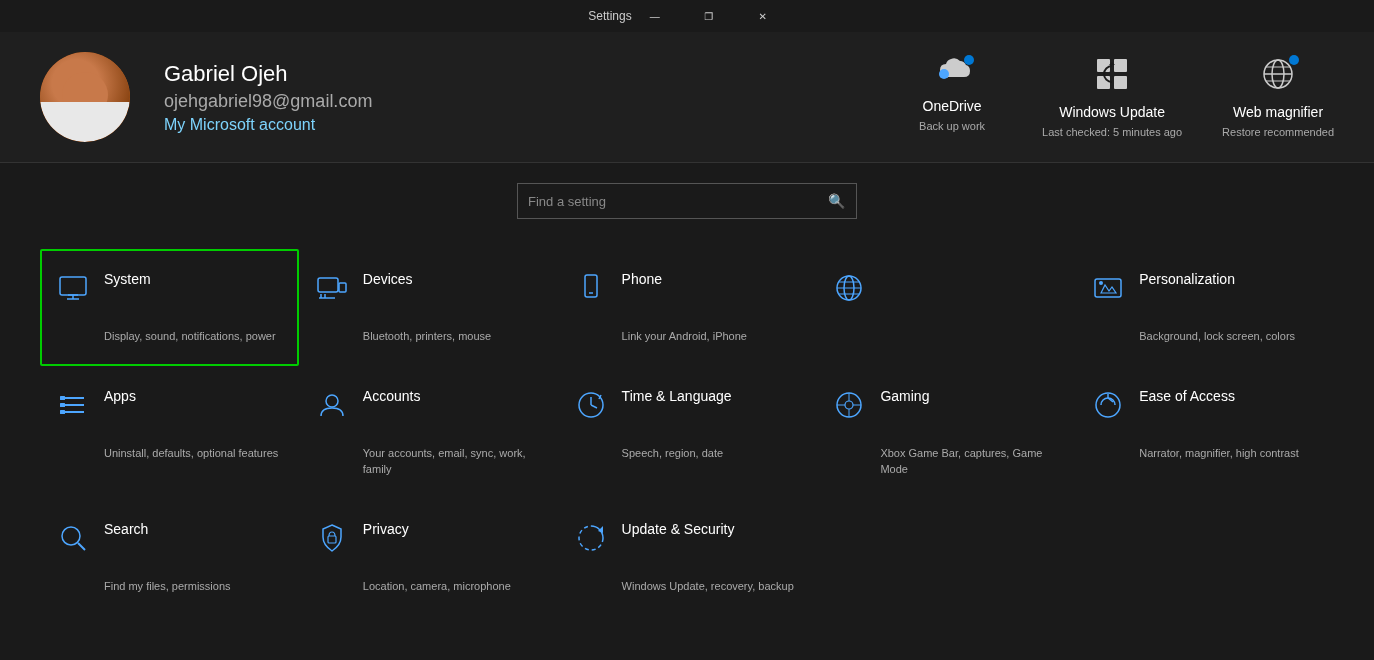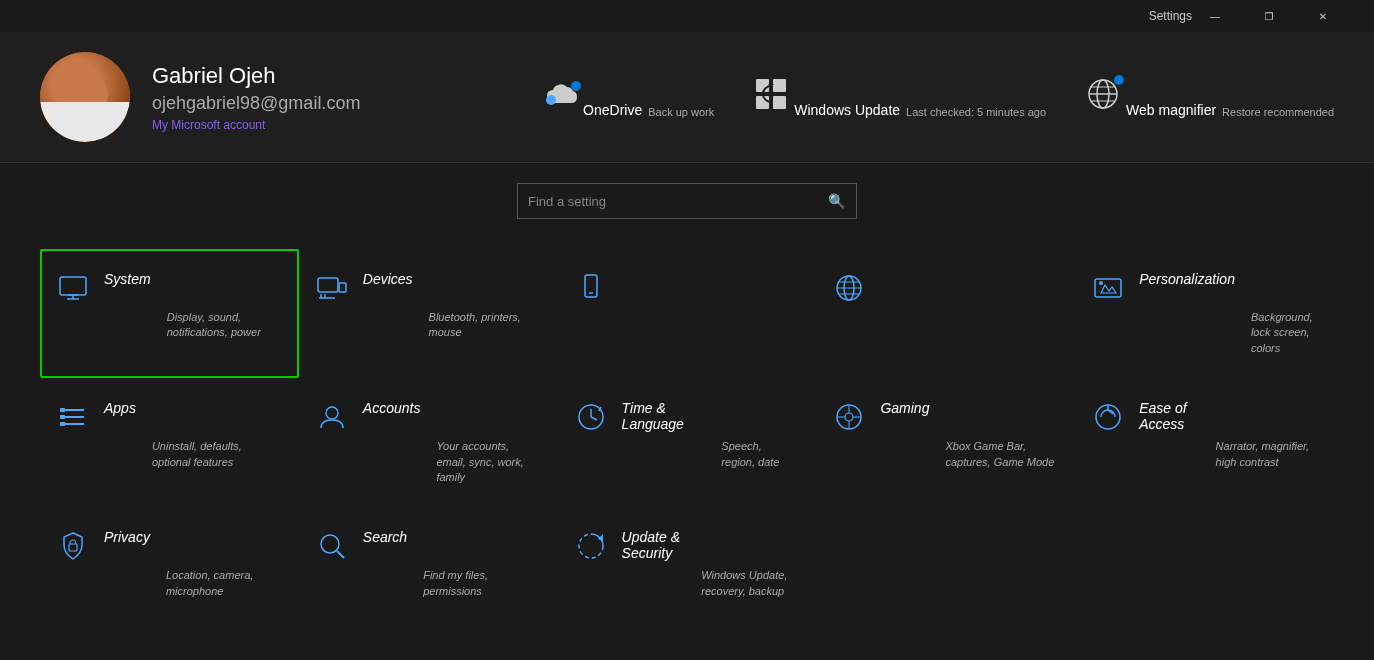--- a/index.html
+++ b/index.html
@@ -12,21 +12,21 @@
       overflow: hidden;
     }
 
     
     .title-bar {
       background: #1a1a1a;
       height: 32px;
       display: flex;
       align-items: center;
       padding: 0 28px;
-      justify-content: flex-end;
+      justify-content: center;
     }
     .title-bar-title {
       font-size: 12px;
       color: #ccc;
     }
     .title-bar-controls {
       display: flex;
       gap: 8px;
     }
     .title-bar-btn {
@@ -47,21 +47,21 @@
       background: #1f1f1f;
       padding: 20px 40px;
       display: flex;
       align-items: center;
       gap: 60px;
       border-bottom: 1px solid #333;
     }
     .profile-section {
       display: flex;
       align-items: center;
-      gap: 22px;
+      gap: 34px;
     }
     .avatar {
       width: 90px;
       height: 90px;
       border-radius: 50%;
       overflow: hidden;
       background: linear-gradient(135deg, #8B4513, #D2691E);
       display: flex;
       align-items: center;
       justify-content: center;
@@ -93,31 +93,31 @@
       left: 0;
       right: 0;
       height: 40px;
       background: #e8e8e8;
       border-radius: 0 0 50% 50%;
     }
 
     .profile-info { display: flex; flex-direction: column; gap: 4px; }
     .profile-name { font-size: 22px; font-weight: 300; color: #fff; }
     .profile-email { font-size: 18px; color: #aaa; }
-    .profile-link { font-size: 12px; color: #8b5cf6; cursor: pointer; }
+    .profile-link { font-size: 16px; color: #7dd3fc; cursor: pointer; }
 
     .header-widgets {
       display: flex;
       gap: 40px;
       margin-left: auto;
     }
     .widget {
       display: flex;
-      flex-direction: row;
-      align-items: flex-end;
+      flex-direction: column;
+      align-items: center;
       gap: 6px;
       cursor: pointer;
       min-width: 100px;
     }
     .widget-icon {
       font-size: 30px;
       color: #ccc;
       position: relative;
     }
     .widget-icon .blue-dot {
@@ -184,21 +184,21 @@
     }
     .settings-item.active {
       border: 2px solid #00cc00;
     }
     .settings-item-icon {
       font-size: 28px;
       color: #4da6ff;
       flex-shrink: 0;
       margin-top: 2px;
     }
-    .settings-item-text { display: flex; gap: 16px; font-style: italic; }
+    .settings-item-text { display: flex; flex-direction: column; gap: 3px; }
     .settings-item-title { font-size: 14px; color: #fff; font-weight: 400; }
     .settings-item-desc { font-size: 11px; color: #aaa; line-height: 1.4; margin-top: 39px; }
   </style>
 </head>
 <body>
 
 <div class="title-bar">
   <span class="title-bar-title">Settings</span>
   <div class="title-bar-controls">
     <button class="title-bar-btn">—</button>
@@ -299,20 +299,24 @@
     <div class="settings-item-text">
       <span class="settings-item-title">Devices</span>
       <span class="settings-item-desc">Bluetooth, printers, mouse</span>
     </div>
   </div>
     <div class="settings-item">
     <div class="settings-item-icon"><svg width="30" height="30" viewBox="0 0 30 30" fill="none">
           <rect x="9" y="2" width="12" height="22" rx="2" stroke="#4da6ff" stroke-width="1.5" fill="none"></rect>
           <line x1="13" y1="20" x2="17" y2="20" stroke="#4da6ff" stroke-width="1.5"></line>
         </svg></div>
+    <div class="settings-item-text">
+      <span class="settings-item-title">Phone</span>
+      <span class="settings-item-desc">Link your Android, iPhone</span>
+    </div>
   </div>
     <div class="settings-item">
     <div class="settings-item-icon"><svg width="30" height="30" viewBox="0 0 30 30" fill="none">
           <circle cx="15" cy="15" r="12" stroke="#4da6ff" stroke-width="1.5" fill="none"></circle>
           <ellipse cx="15" cy="15" rx="5" ry="12" stroke="#4da6ff" stroke-width="1.5" fill="none"></ellipse>
           <line x1="3" y1="15" x2="27" y2="15" stroke="#4da6ff" stroke-width="1"></line>
           <line x1="5" y1="9" x2="25" y2="9" stroke="#4da6ff" stroke-width="1"></line>
           <line x1="5" y1="21" x2="25" y2="21" stroke="#4da6ff" stroke-width="1"></line>
         </svg></div>
   </div>
@@ -384,41 +388,41 @@
           <line x1="15" y1="8" x2="15" y2="4" stroke="#4da6ff" stroke-width="1.5"></line>
           <line x1="15" y1="8" x2="20" y2="12" stroke="#4da6ff" stroke-width="1.5"></line>
         </svg></div>
     <div class="settings-item-text">
       <span class="settings-item-title">Ease of Access</span>
       <span class="settings-item-desc">Narrator, magnifier, high contrast</span>
     </div>
   </div>
     <div class="settings-item">
     <div class="settings-item-icon"><svg width="30" height="30" viewBox="0 0 30 30" fill="none">
+          <circle cx="13" cy="13" r="9" stroke="#4da6ff" stroke-width="1.5" fill="none"></circle>
+          <line x1="20" y1="20" x2="27" y2="27" stroke="#4da6ff" stroke-width="2"></line>
+        </svg></div>
+    <div class="settings-item-text">
+      <span class="settings-item-title">Search</span>
+      <span class="settings-item-desc">Find my files, permissions</span>
+    </div>
+  </div>
+    <div class="settings-item">
+    <div class="settings-item-icon"><svg width="30" height="30" viewBox="0 0 30 30" fill="none">
           <path d="M15 2 L24 6 L24 14 Q24 22 15 28 Q6 22 6 14 L6 6Z" stroke="#4da6ff" stroke-width="1.5" fill="none"></path>
           <rect x="11" y="13" width="8" height="7" rx="1" stroke="#4da6ff" stroke-width="1.2" fill="none"></rect>
           <path d="M12 13 Q12 9 15 9 Q18 9 18 13" stroke="#4da6ff" stroke-width="1.2" fill="none"></path>
         </svg></div>
     <div class="settings-item-text">
       <span class="settings-item-title">Privacy</span>
       <span class="settings-item-desc">Location, camera, microphone</span>
     </div>
   </div>
     <div class="settings-item">
     <div class="settings-item-icon"><svg width="30" height="30" viewBox="0 0 30 30" fill="none">
-          <circle cx="13" cy="13" r="9" stroke="#4da6ff" stroke-width="1.5" fill="none"></circle>
-          <line x1="20" y1="20" x2="27" y2="27" stroke="#4da6ff" stroke-width="2"></line>
-        </svg></div>
-    <div class="settings-item-text">
-      <span class="settings-item-title">Search</span>
-      <span class="settings-item-desc">Find my files, permissions</span>
-    </div>
-  </div>
-    <div class="settings-item">
-    <div class="settings-item-icon"><svg width="30" height="30" viewBox="0 0 30 30" fill="none">
           <path d="M15 3 A12 12 0 0 1 27 15" stroke="#4da6ff" stroke-width="1.5" fill="none"></path>
           <path d="M27 15 A12 12 0 0 1 3 15 A12 12 0 0 1 15 3" stroke="#4da6ff" stroke-width="1.5" fill="none" stroke-dasharray="4 3"></path>
           <path d="M22 8 L27 3 L27 10" fill="#4da6ff"></path>
         </svg></div>
     <div class="settings-item-text">
       <span class="settings-item-title">Update &amp; Security</span>
       <span class="settings-item-desc">Windows Update, recovery, backup</span>
     </div>
   </div>
   </div>

